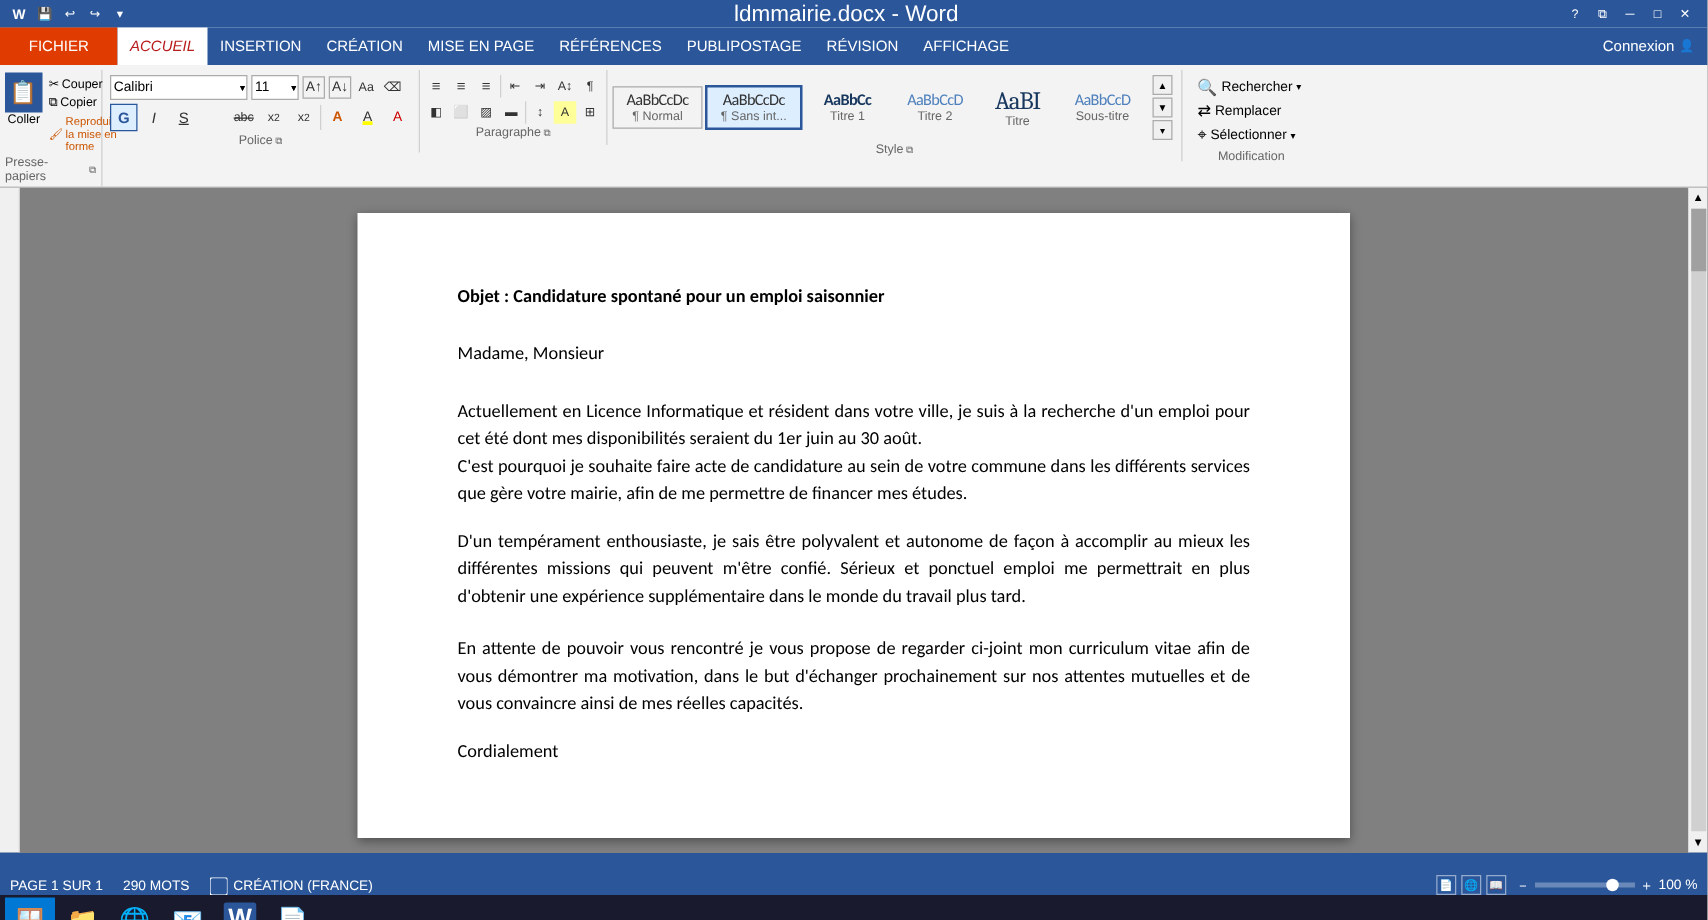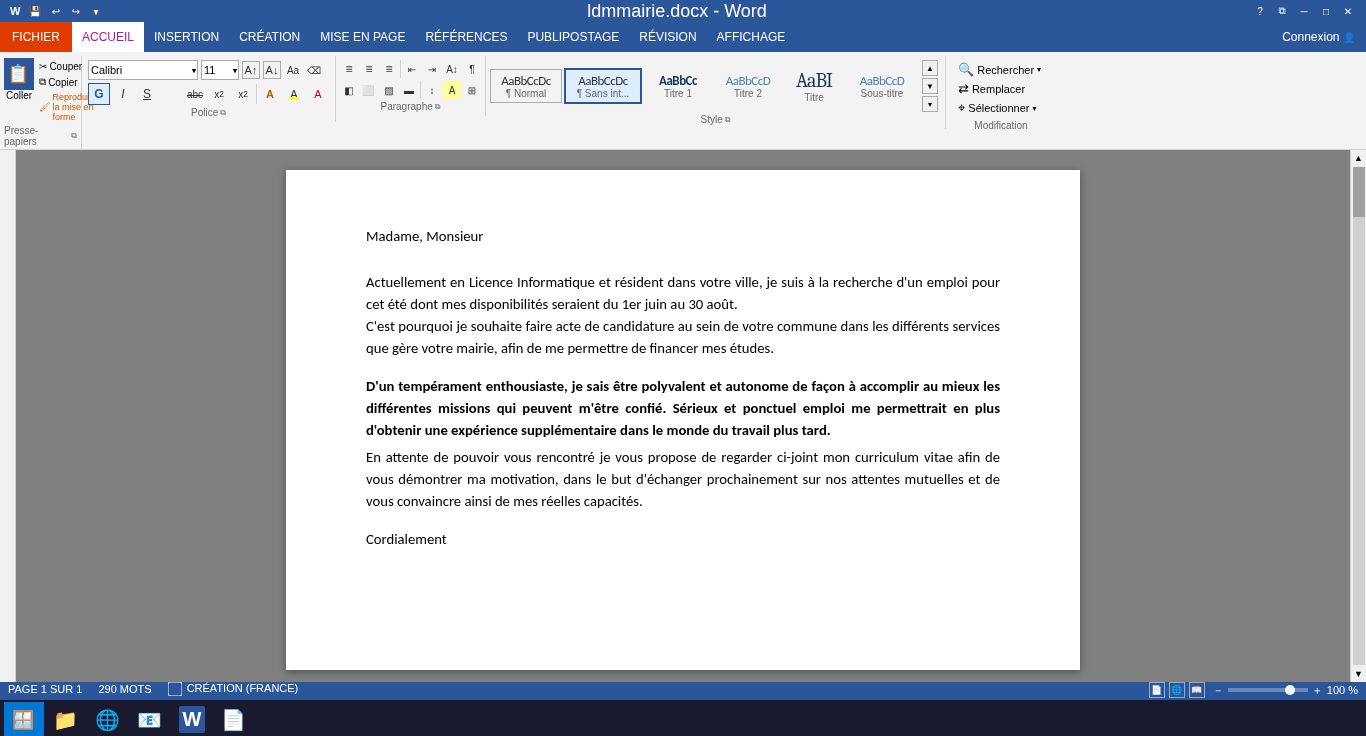--- a/index.html
+++ b/index.html
@@ -23,36 +23,36 @@
 
     
     .menubar {
       background: #2b579a;
       height: 30px;
       display: flex;
       align-items: stretch;
     }
     .menu-fichier {
       background: #e03b00;
-      padding: 0 12px;
+      padding: 0 23px;
       display: flex;
       align-items: center;
       color: white;
       font-size: 12px;
       cursor: pointer;
     }
     .menu-item {
       padding: 0 10px;
       display: flex;
       align-items: center;
       color: white;
       font-size: 12px;
       cursor: pointer;
     }
-    .menu-item.active { background: white; color: #a21caf; }
+    .menu-item.active { background: white; color: #b91c1c; font-style: italic; }
     .menu-right { margin-left: auto; display: flex; align-items: center; padding: 0 10px; color: white; font-size: 12px; cursor: pointer; }
 
     
     .ribbon {
       background: #f3f3f3;
       border-bottom: 1px solid #d0d0d0;
       padding: 4px 0 0 0;
       display: flex;
       align-items: flex-start;
       min-height: 90px;
@@ -97,23 +97,23 @@
       justify-content: center;
       font-size: 12px;
       cursor: pointer;
       color: #333;
     }
     .format-btn.bold { font-weight: bold; color: #2b579a; }
 
     
     .statusbar {
       background: #2b579a;
-      height: 18px;
-      display: flex;
-      align-items: flex-start;
+      height: 34px;
+      display: flex;
+      align-items: flex-end;
       justify-content: space-between;
       padding: 0 8px;
       color: white;
       font-size: 11px;
     }
 
     
     .taskbar {
       background: #1a1a2e;
       height: 40px;
@@ -351,31 +351,34 @@
 </div>
 
 <div style="display:flex; flex:1; overflow:hidden; background:#808080; height: calc(736px - 22px - 30px - 90px - 22px - 40px);">
 
   <div style="width:16px; background:#f0f0f0; border-right:1px solid #d0d0d0; display:flex; flex-direction:column; align-items:center;"></div>
 
   <div style="flex:1; overflow-y:auto; overflow-x:auto; display:flex; justify-content:center; padding:20px 0; background:#808080;">
     <div style="background:white; width:794px; min-height:500px; padding:55px 80px 60px 80px; box-shadow:0 2px 8px rgba(0,0,0,0.4); position:relative;">
       <div style="font-family:Calibri,Arial,sans-serif; font-size:11pt; line-height:1.5; color:#000;">
 
+        <p style="font-weight:bold; margin-bottom:24px;">
+          <span>Objet : Candidature spontané pour un emploi saisonnier</span>
+        </p>
 
         <p style="margin-bottom:24px;">
           <span>Madame, Monsieur</span>
         </p>
 
         <p style="margin-bottom:16px; text-align:justify;">
           Actuellement en Licence Informatique et résident dans votre ville, je suis à la recherche d'un emploi pour cet été dont mes disponibilités seraient du 1er juin au 30 août.<br>
           C'est pourquoi je souhaite faire acte de candidature au sein de votre commune dans les différents services que gère votre mairie, afin de me permettre de financer mes études.
         </p>
 
-        <p style="margin-bottom:5px; text-align:justify;font-weight:bold;">
+        <p style="margin-bottom:20px; text-align:justify;">
           D'un tempérament enthousiaste, je sais être polyvalent et autonome de façon à accomplir au mieux les différentes missions qui peuvent m'être confié. Sérieux et ponctuel emploi me permettrait en plus d'obtenir une expérience supplémentaire dans le monde du travail plus tard.
         </p>
 
         <p style="margin-bottom:16px; text-align:justify;">
           En attente de pouvoir vous rencontré je vous propose de regarder ci-joint mon curriculum vitae afin de vous démontrer ma motivation, dans le but d'échanger prochainement sur nos attentes mutuelles et de vous convaincre ainsi de mes réelles capacités.
         </p>
 
 
         <p style="margin-bottom:16px;">
           <span>Cordialement</span>

